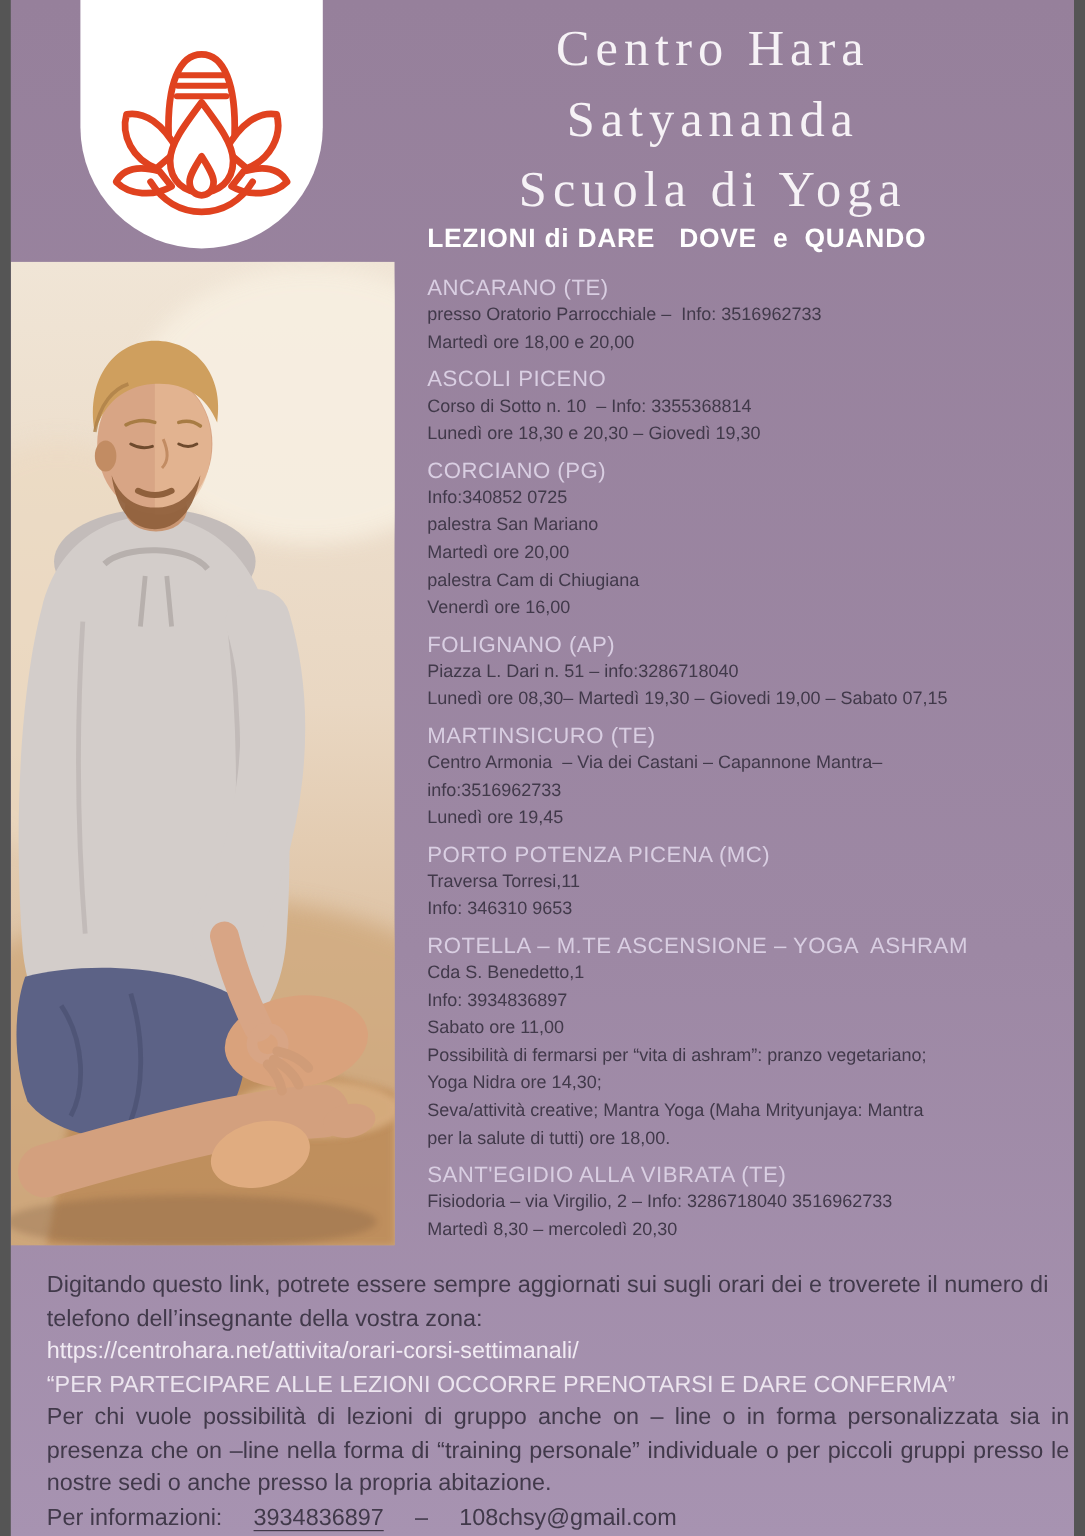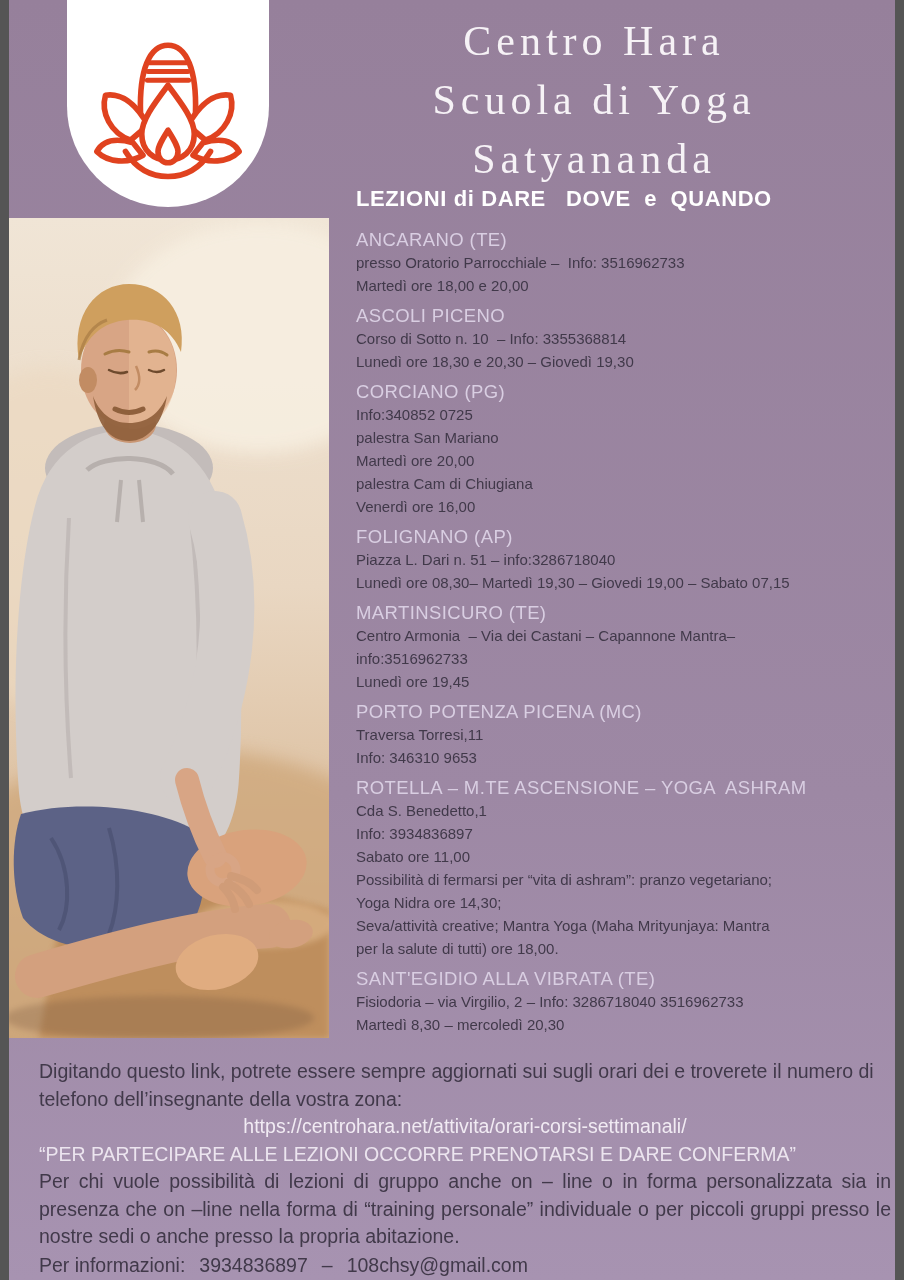--- a/index.html
+++ b/index.html
@@ -36,25 +36,25 @@
   .section{margin-bottom:7px;}
   .sec-heading{
     color:var(--head-lav);font-size:18.5px;line-height:23px;white-space:pre;
     letter-spacing:0.4px;
   }
   .sec-line{color:var(--body-dark);font-size:15px;line-height:23px;white-space:pre;}
   
   .footer{position:absolute;left:30px;top:1058px;width:852px;color:var(--body-dark);
     font-size:19.5px;line-height:27.5px;}
   .footer .intro{margin-bottom:0;}
-  .footer .link{color:#f1ebf3;text-align:center;}
+  .footer .link{color:#f1ebf3;}
   .footer .quote{color:#ece5ef;}
   .footer .body-par{text-align:justify;}
-  .info-line{display:flex;align-items:baseline;gap:14px;margin-top:1px;}
-  .info-line .phone{text-underline-offset:4px;text-align:center;}
+  .info-line{display:flex;align-items:baseline;gap:26px;margin-top:1px;}
+  .info-line .phone{text-decoration:underline;text-underline-offset:4px;text-align:center;}
 </style>
 </head>
 <body>
 
 <div class="poster">
 
   <div class="badge">
     <svg width="150" height="160" viewBox="0 0 120 126">
       <g fill="none" stroke="#e0421f" stroke-width="4.5" stroke-linejoin="round" stroke-linecap="round">
 
@@ -74,22 +74,22 @@
 
         <path d="M26,97 C34,110 46,117 60,117 C74,117 86,110 94,97" fill="none"></path>
 
         <path d="M60,80 C55,88 52,93 52,97 C52,103 56,106 60,106 C64,106 68,103 68,97 C68,93 65,88 60,80 Z" fill="#fff"></path>
       </g>
     </svg>
   </div>
 
   <div class="title-block">
     <div>Centro Hara</div>
+    <div>Satyananda</div>
     <div>Scuola di Yoga</div>
-    <div>Satyananda</div>
   </div>
 
   <div class="lessons-heading">LEZIONI di DARE   DOVE  e  QUANDO</div>
 
   <div class="photo">
     <svg width="320" height="820" viewBox="0 0 320 820">
       <defs>
         <linearGradient id="bgGrad" x1="0" y1="0" x2="0" y2="1">
           <stop offset="0%" stop-color="#f0e5d6"></stop>
           <stop offset="45%" stop-color="#e9d7c2"></stop>

